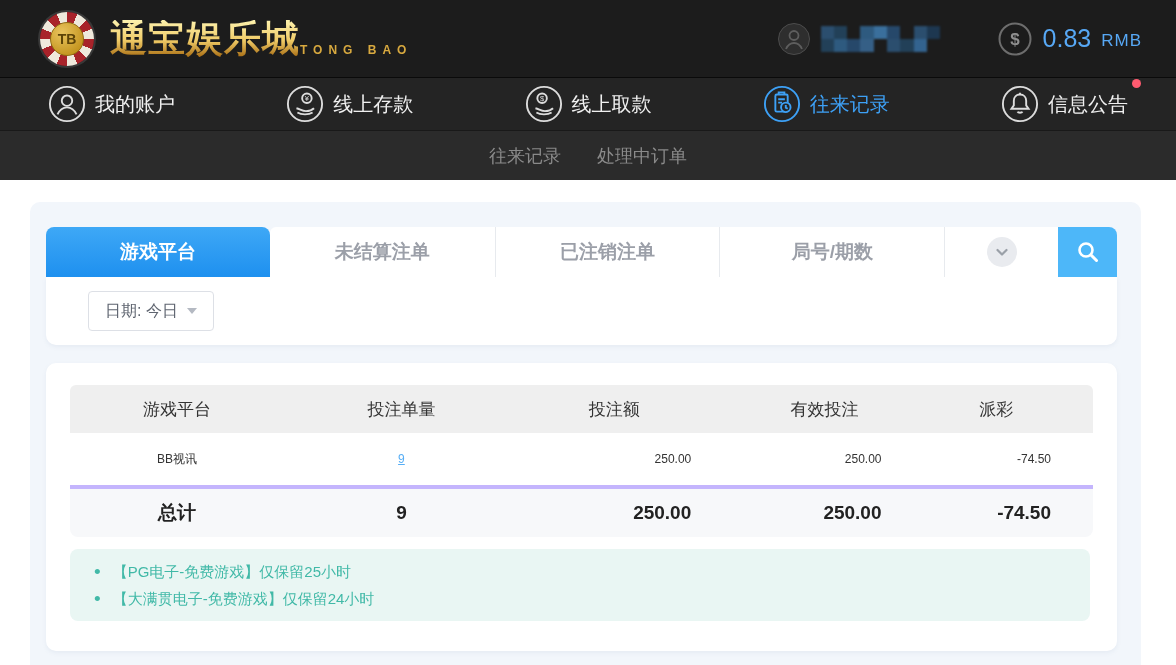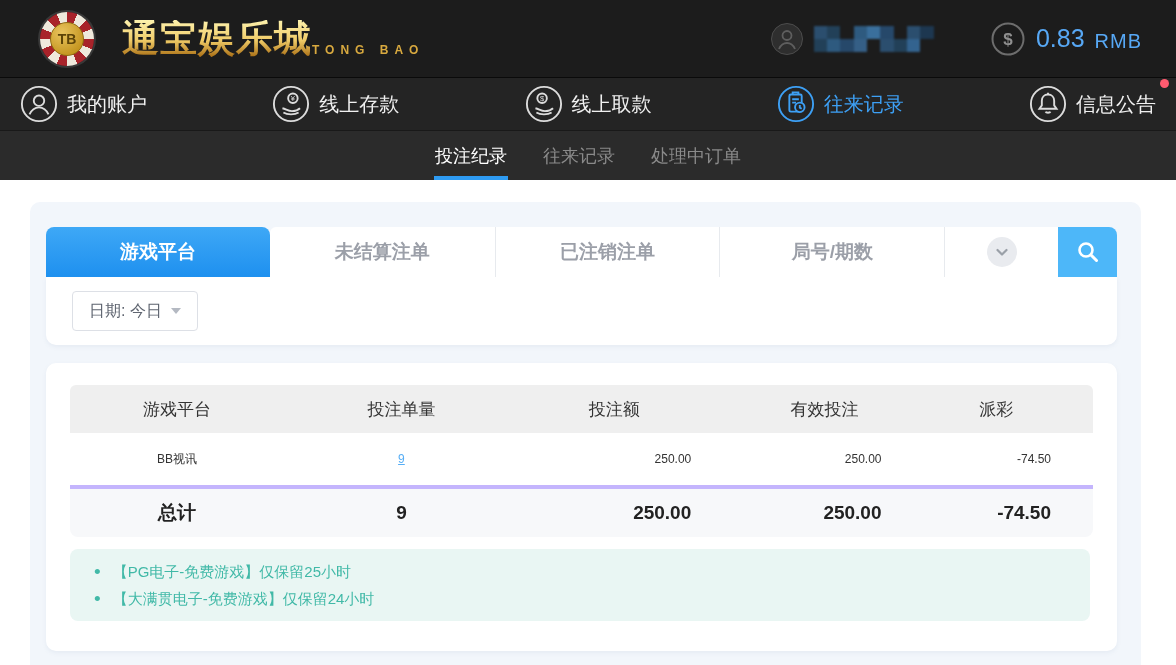--- a/index.html
+++ b/index.html
@@ -2,21 +2,21 @@
 <html><head>
 <meta charset="utf-8">
 <style>
   *{margin:0;padding:0;box-sizing:border-box}
   html,body{width:1176px;height:665px;overflow:hidden;background:#fff;
     font-family:"Liberation Sans","DejaVu Sans",sans-serif}
 
   
   .topbar{height:77px;background:#1c1c1c;display:flex;align-items:center;
     justify-content:space-between;padding:0 34px 0 40px}
-  .logo{display:flex;align-items:center;gap:28px;cursor:pointer}
+  .logo{display:flex;align-items:center;gap:16px;cursor:pointer}
   .chip{width:54px;height:54px;border-radius:50%;flex:none;
     background:repeating-conic-gradient(#a8232a 0 22.5deg,#efe9dc 22.5deg 45deg);
     display:flex;align-items:center;justify-content:center;box-shadow:0 0 0 2px #383838}
   .chip span{width:34px;height:34px;border-radius:50%;
     background:radial-gradient(circle at 35% 30%,#e9c45e,#b8860b);
     display:flex;align-items:center;justify-content:center;color:#5d4408;
     font-weight:bold;font-size:14px;border:1px solid #8f6b12}
   .brand{display:flex;}
   .brand-cn{font-size:37px;font-weight:bold;letter-spacing:1px;line-height:1;
     background:linear-gradient(180deg,#fdf2ae 0%,#f0cb67 55%,#a96f15 100%);
@@ -29,25 +29,25 @@
   .masked i{width:13.3px;height:13px;display:block}
   .masked i:nth-child(1){background:#2b4e6e}.masked i:nth-child(2){background:#224058}
   .masked i:nth-child(4){background:#2e5a7f}.masked i:nth-child(5){background:#3a6f9c}
   .masked i:nth-child(6){background:#26486a}.masked i:nth-child(8){background:#2b4e6e}
   .masked i:nth-child(9){background:#1d3750}.masked i:nth-child(10){background:#224058}
   .masked i:nth-child(11){background:#2e5a7f}.masked i:nth-child(12){background:#26486a}
   .masked i:nth-child(13){background:#355f86}.masked i:nth-child(15){background:#2b4e6e}
   .masked i:nth-child(16){background:#224058}.masked i:nth-child(17){background:#33638f}
   .balance{display:flex;align-items:center;gap:10px;cursor:pointer}
   .balance b{color:#57a8f5;font-size:25px;font-weight:400}
-  .balance i{color:#57a8f5;font-size:20px;font-style:normal;letter-spacing:1px;margin-top:5px}
+  .balance i{color:#57a8f5;font-size:17px;font-style:normal;letter-spacing:1px;margin-top:5px}
 
   
   .mainnav{height:53px;background:#242424;border-top:1px solid #0a0a0a;display:flex;
-    align-items:center;justify-content:space-between;padding:0 20px}
+    align-items:center;justify-content:space-between;padding:0 48px}
   .nav-item{display:flex;align-items:center;gap:9px;color:#f0f0f0;font-size:20px;
     cursor:pointer;position:relative;white-space:nowrap}
   .nav-item .nico{line-height:0}
   .nav-item.active{color:#3da0f5}
   .dot{position:absolute;top:-6px;right:-13px;width:9px;height:9px;border-radius:50%;background:#ff5b70}
 
   
   .subnav{height:50px;background:#2b2b2b;border-top:1px solid #191919;display:flex;
     justify-content:center;align-items:stretch;gap:36px}
   .subnav-item{display:flex;align-items:center;font-size:18px;color:#8a8a8a;
@@ -67,21 +67,21 @@
   .tab.t1{width:225px;border-radius:6px 0 0 0}
   .tab.t2,.tab.t3{width:225px;border-left:1px solid #e7eaee}
   .chevcell{width:114px;border-left:1px solid #e7eaee;background:#fff;display:flex;
     align-items:center;justify-content:center;cursor:pointer}
   .chev-circle{width:30px;height:30px;border-radius:50%;background:#e9ebef;
     display:flex;align-items:center;justify-content:center}
   .searchbtn{width:59px;background:#4db7f9;border:none;border-radius:0 8px 0 0;
     display:flex;align-items:center;justify-content:center;cursor:pointer}
 
   .filter-card{width:1071px;height:68px;background:#fff;border-radius:0 0 10px 10px;
-    display:flex;align-items:center;padding-left:26px;
+    display:flex;align-items:center;padding-left:42px;
     box-shadow:0 2px 4px rgba(130,150,180,.10)}
   .date-select{min-width:126px;height:40px;border:1px solid #dde0e6;border-radius:4px;
     display:flex;align-items:center;justify-content:center;gap:9px;color:#5f6570;
     font-size:16px;cursor:pointer;background:#fff;padding:0 12px}
   .caret{width:0;height:0;border-left:5px solid transparent;
     border-right:5px solid transparent;border-top:6px solid #b4b9c2}
 
   .table-card{width:1071px;margin-top:18px;background:#fff;border-radius:10px;
     padding:22px 24px 30px;min-height:285px;box-shadow:0 2px 4px rgba(130,150,180,.10)}
   table{width:100%;border-collapse:collapse;table-layout:fixed}
@@ -212,21 +212,20 @@
           <path d="M17.5 28c.5 1.6 4.5 1.6 5 0"></path>
           <path d="M20 8.2V10"></path>
         </svg>
     </span>
     <span>信息公告</span>
     <i class="dot"></i>
   </div>
 </nav>
 
 <div class="subnav">
-  <div class="subnav-item active">投注纪录</div>
   <div class="subnav-item">往来记录</div>
   <div class="subnav-item">处理中订单</div>
 </div>
 
 <main class="panel">
 
   <div class="tabstrip">
     <div class="tab t0">游戏平台</div>
     <div class="tab t1">未结算注单</div>
     <div class="tab t2">已注销注单</div>

